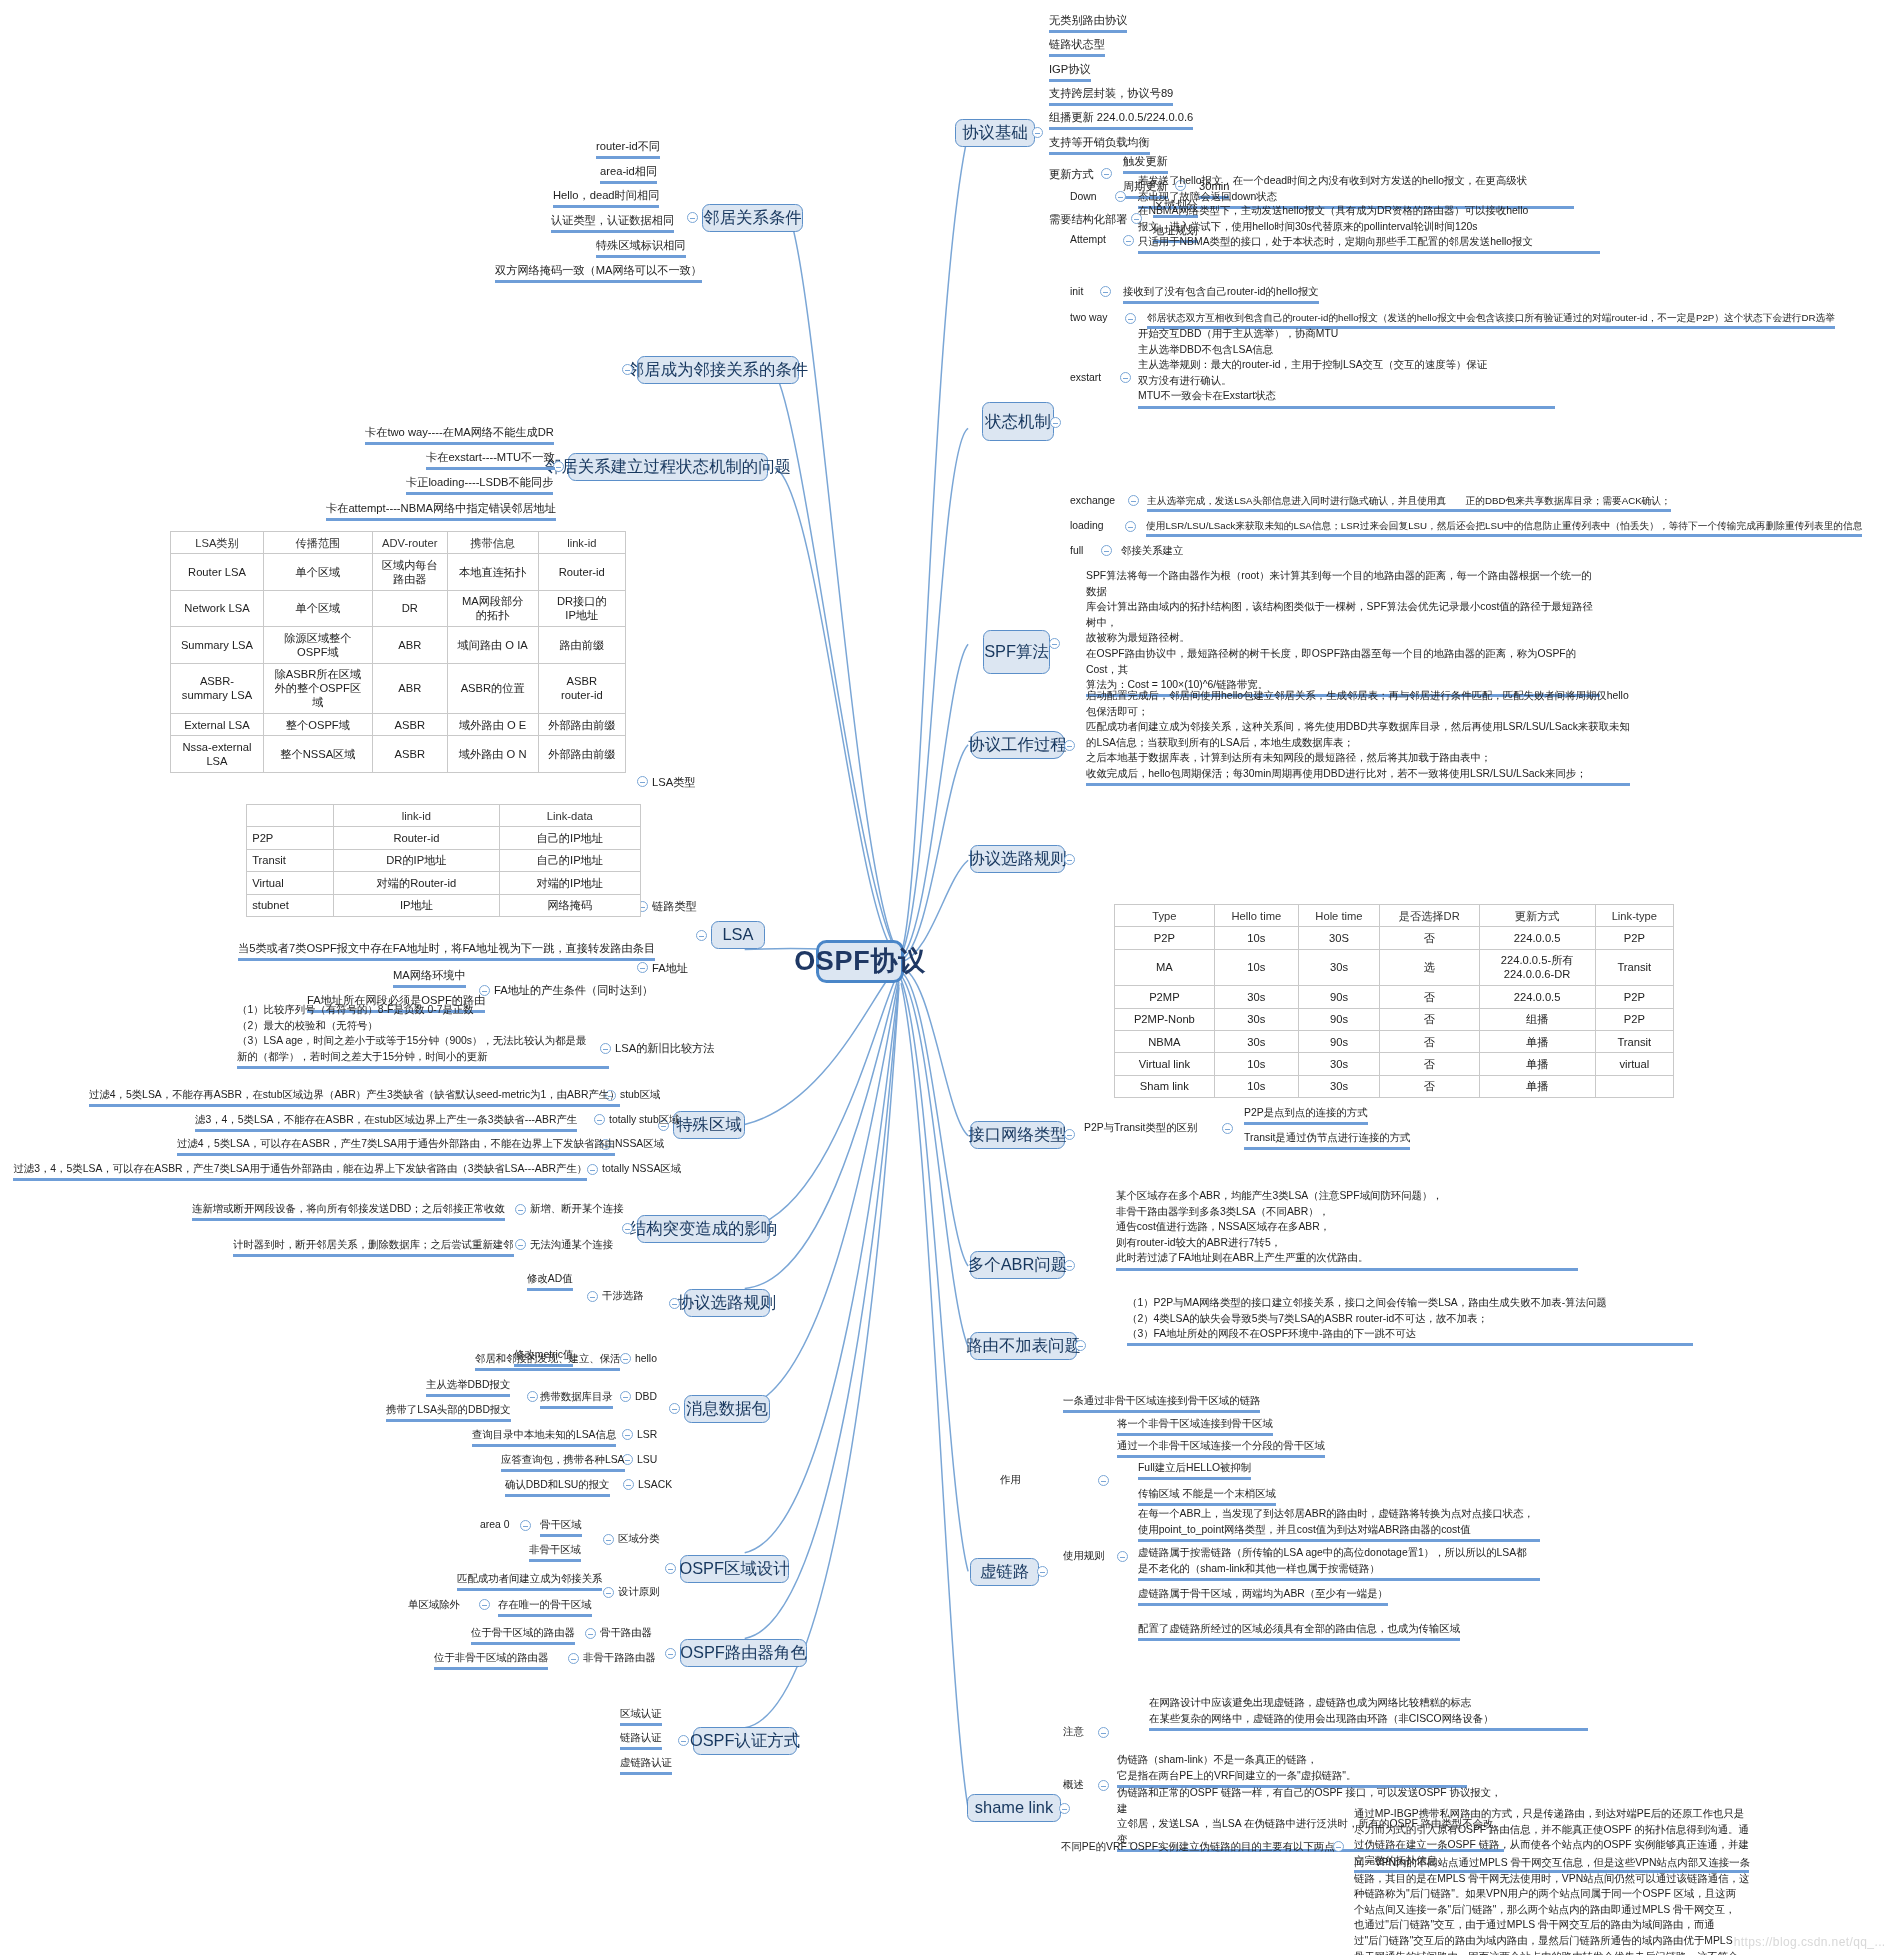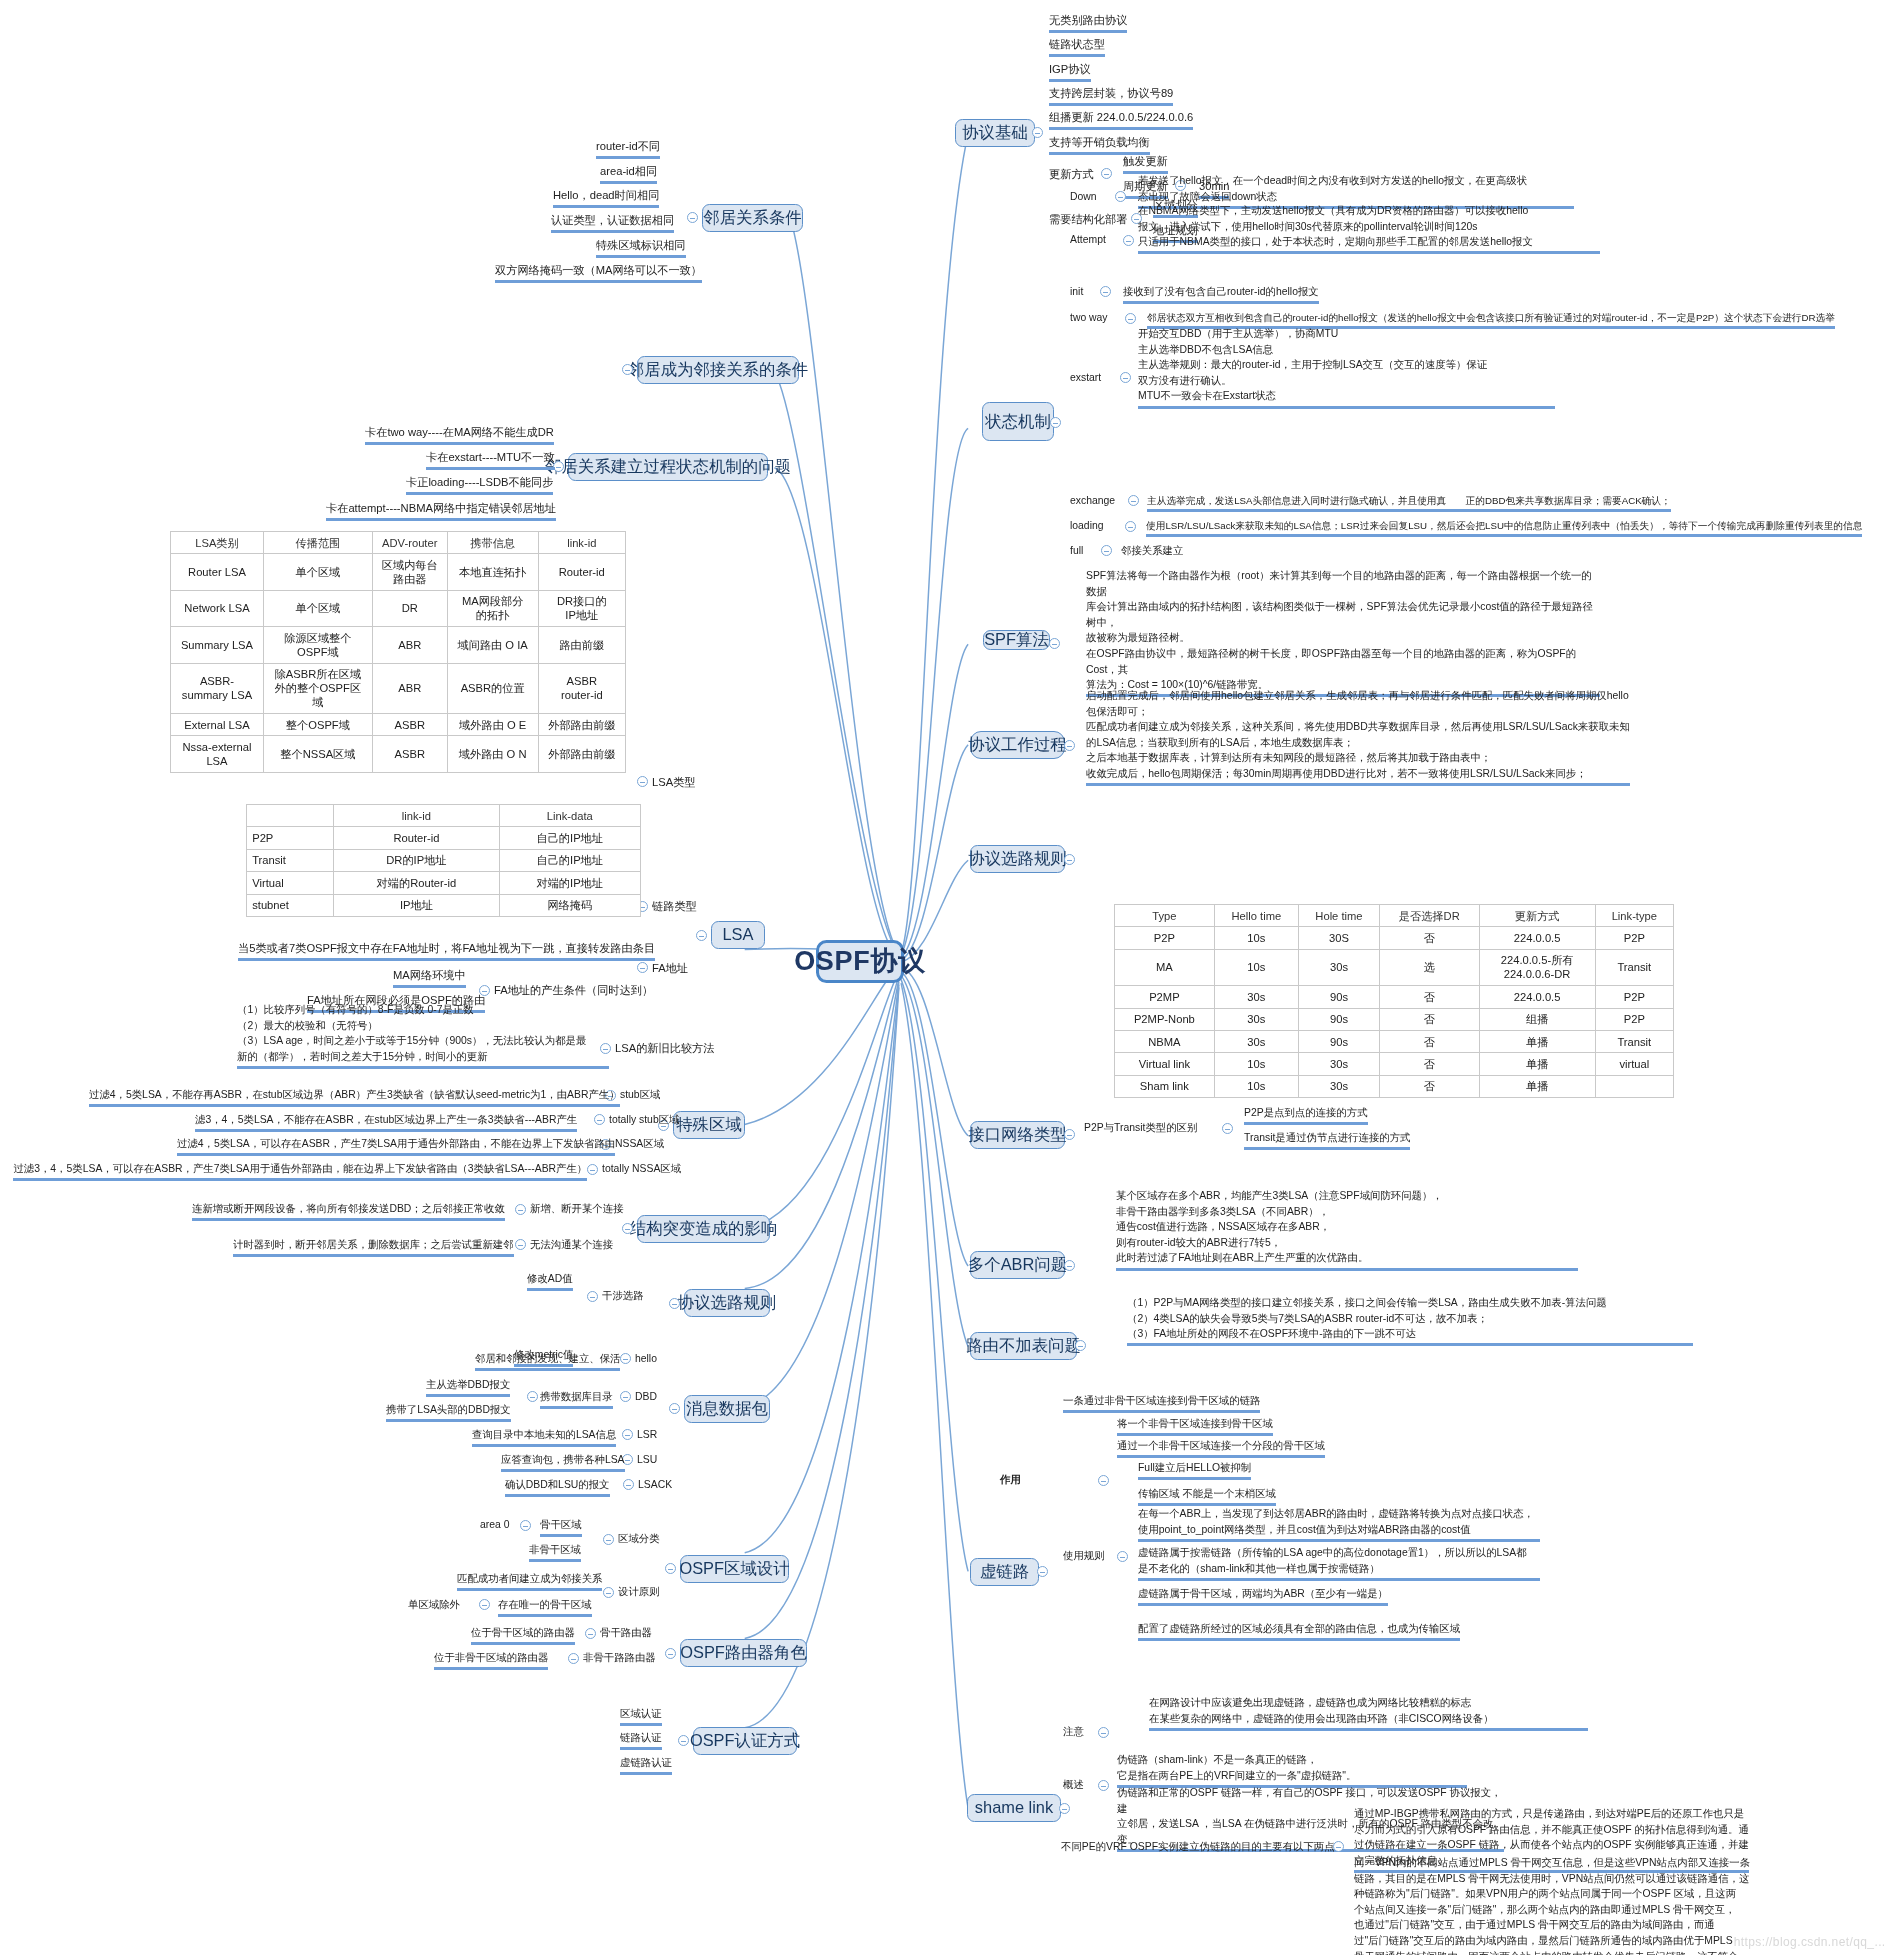--- a/index.html
+++ b/index.html
@@ -405,21 +405,21 @@
   <div class="leaf nb sm" style="left:1070px; top:494px;">exchange</div>
   <div class="marker" style="left:1128px; top:495px;"></div>
   <div class="leaf xs" style="left:1147px; top:494px;">主从选举完成，发送LSA头部信息进入同时进行隐式确认，并且使用真　　正的DBD包来共享数据库目录；需要ACK确认；</div>
   <div class="leaf nb sm" style="left:1070px; top:519px;">loading</div>
   <div class="marker" style="left:1125px; top:521px;"></div>
   <div class="leaf xs" style="left:1146px; top:519px;">使用LSR/LSU/LSack来获取未知的LSA信息；LSR过来会回复LSU，然后还会把LSU中的信息防止重传列表中（怕丢失），等待下一个传输完成再删除重传列表里的信息</div>
   <div class="leaf nb sm" style="left:1070px; top:544px;">full</div>
   <div class="marker" style="left:1101px; top:545px;"></div>
   <div class="leaf nb sm" style="left:1121px; top:544px;">邻接关系建立</div>
 
-  <div class="node l1" style="left:983px; top:630px; width:67px; height:20px;">
+  <div class="node l1" style="left:983px; top:630px; width:67px; height:44px;">
     <span>SPF算法</span>
   </div>
   <div class="marker" style="left:1049px; top:638px;"></div>
   <div class="txtblock ul" style="left:1086px; top:568px; width:514px; font-size:10.4px;">SPF算法将每一个路由器作为根（root）来计算其到每一个目的地路由器的距离，每一个路由器根据一个统一的数据
 库会计算出路由域内的拓扑结构图，该结构图类似于一棵树，SPF算法会优先记录最小cost值的路径于最短路径树中，
 故被称为最短路径树。
 在OSPF路由协议中，最短路径树的树干长度，即OSPF路由器至每一个目的地路由器的距离，称为OSPF的Cost，其
 算法为：Cost = 100×(10)^6/链路带宽。</div>
 
   <div class="node l1" style="left:970px; top:731px; width:95px; height:28px;border-radius:11px;">
@@ -532,21 +532,21 @@
   <div class="marker" style="left:1075px; top:1340px;"></div>
   <div class="txtblock ul" style="left:1127px; top:1295px; width:566px; font-size:10.4px;">（1）P2P与MA网络类型的接口建立邻接关系，接口之间会传输一类LSA，路由生成失败不加表-算法问题
 （2）4类LSA的缺失会导致5类与7类LSA的ASBR router-id不可达，故不加表；
 （3）FA地址所处的网段不在OSPF环境中-路由的下一跳不可达</div>
 
   <div class="node l1" style="left:970px; top:1558px; width:69px; height:28px;">
     <span>虚链路</span>
   </div>
   <div class="marker" style="left:1037px; top:1566px;"></div>
   <div class="leaf sm" style="left:1063px; top:1394px;">一条通过非骨干区域连接到骨干区域的链路</div>
-  <div class="leaf nb sm" style="left:1000px; top:1473px;font-weight:bold;">作用</div>
+  <div class="leaf nb sm" style="left:1000px; top:1473px;">作用</div>
   <div class="marker" style="left:1098px; top:1475px;"></div>
   <div class="leaf sm" style="left:1117px; top:1417px;">将一个非骨干区域连接到骨干区域</div>
   <div class="leaf sm" style="left:1117px; top:1439px;">通过一个非骨干区域连接一个分段的骨干区域</div>
   <div class="leaf nb sm" style="left:1063px; top:1549px;">使用规则</div>
   <div class="marker" style="left:1117px; top:1551px;"></div>
   <div class="leaf sm" style="left:1138px; top:1461px;">Full建立后HELLO被抑制</div>
   <div class="leaf sm" style="left:1138px; top:1487px;">传输区域 不能是一个末梢区域</div>
   <div class="txtblock ul" style="left:1138px; top:1506px; width:402px; font-size:10.4px;">在每一个ABR上，当发现了到达邻居ABR的路由时，虚链路将转换为点对点接口状态，
 使用point_to_point网络类型，并且cost值为到达对端ABR路由器的cost值</div>
   <div class="txtblock ul" style="left:1138px; top:1545px; width:402px; font-size:10.4px;">虚链路属于按需链路（所传输的LSA age中的高位donotage置1），所以所以的LSA都

